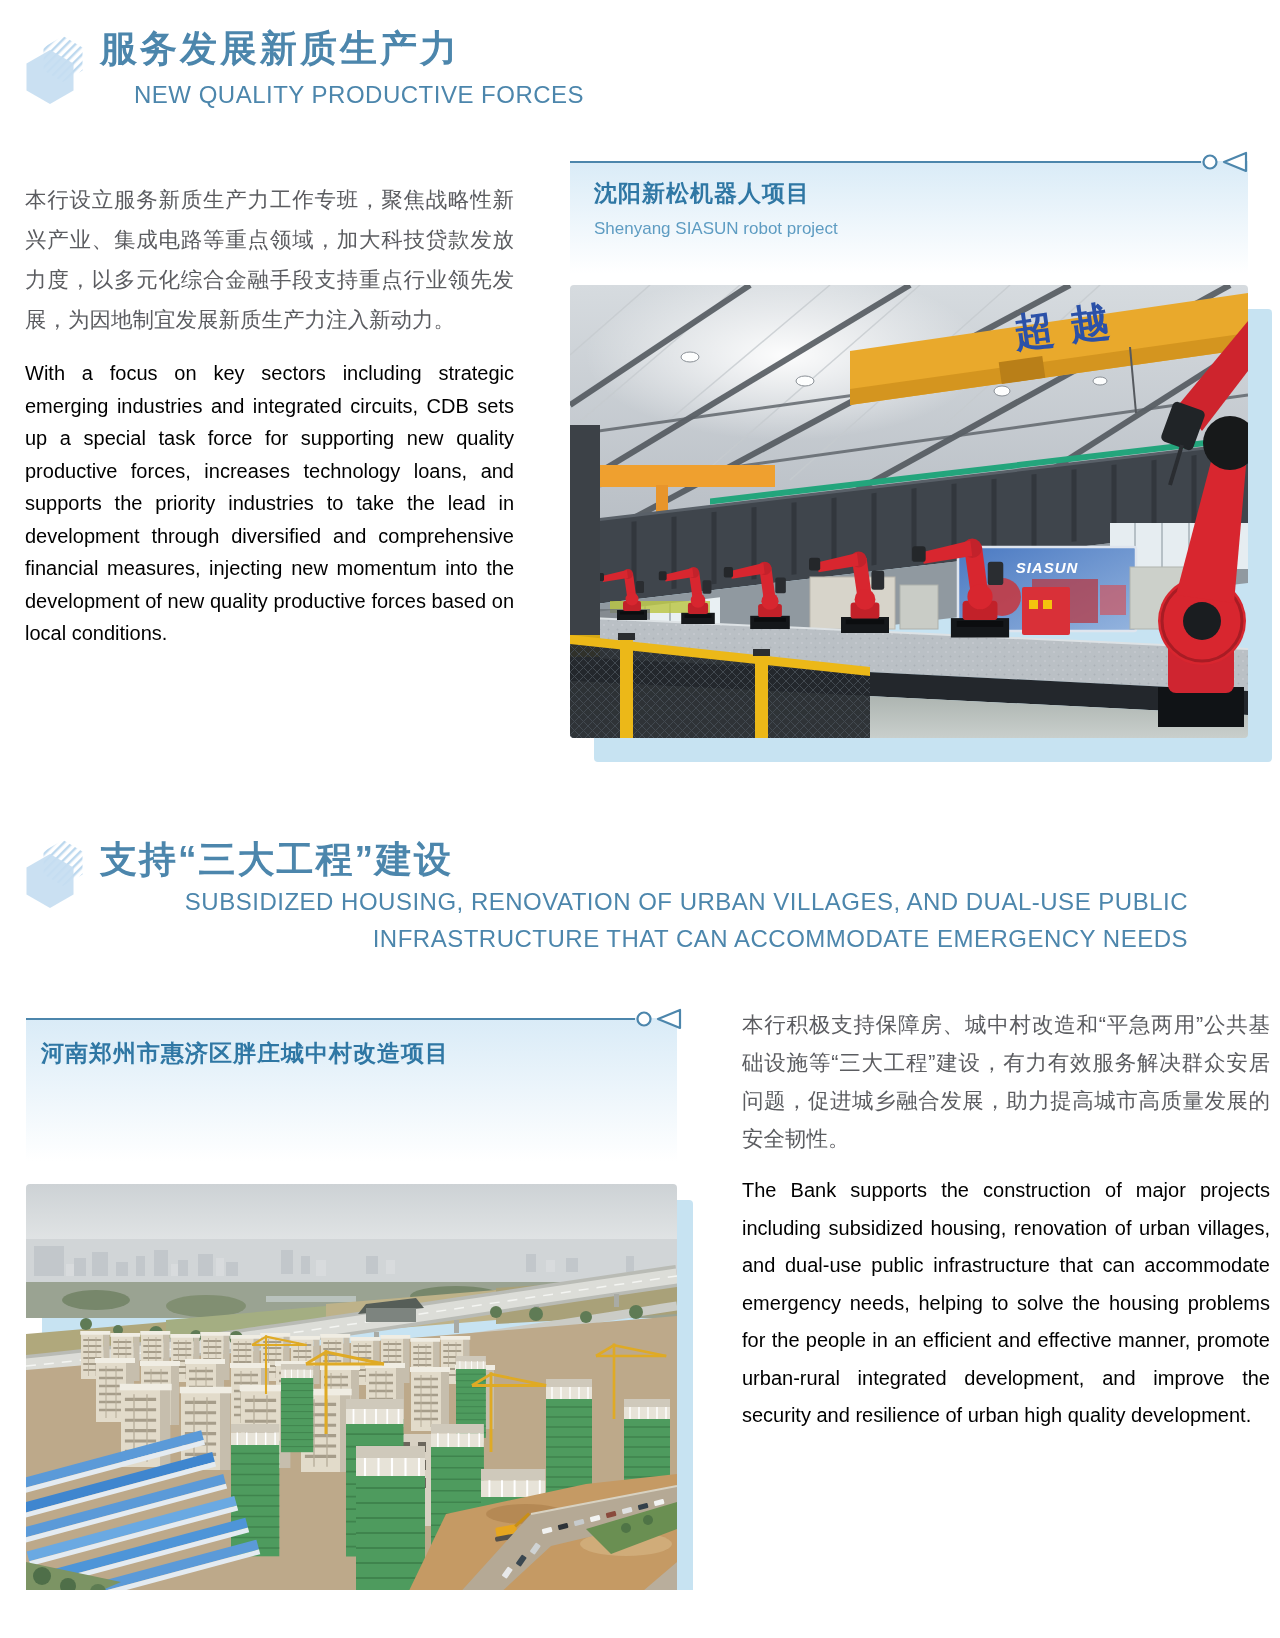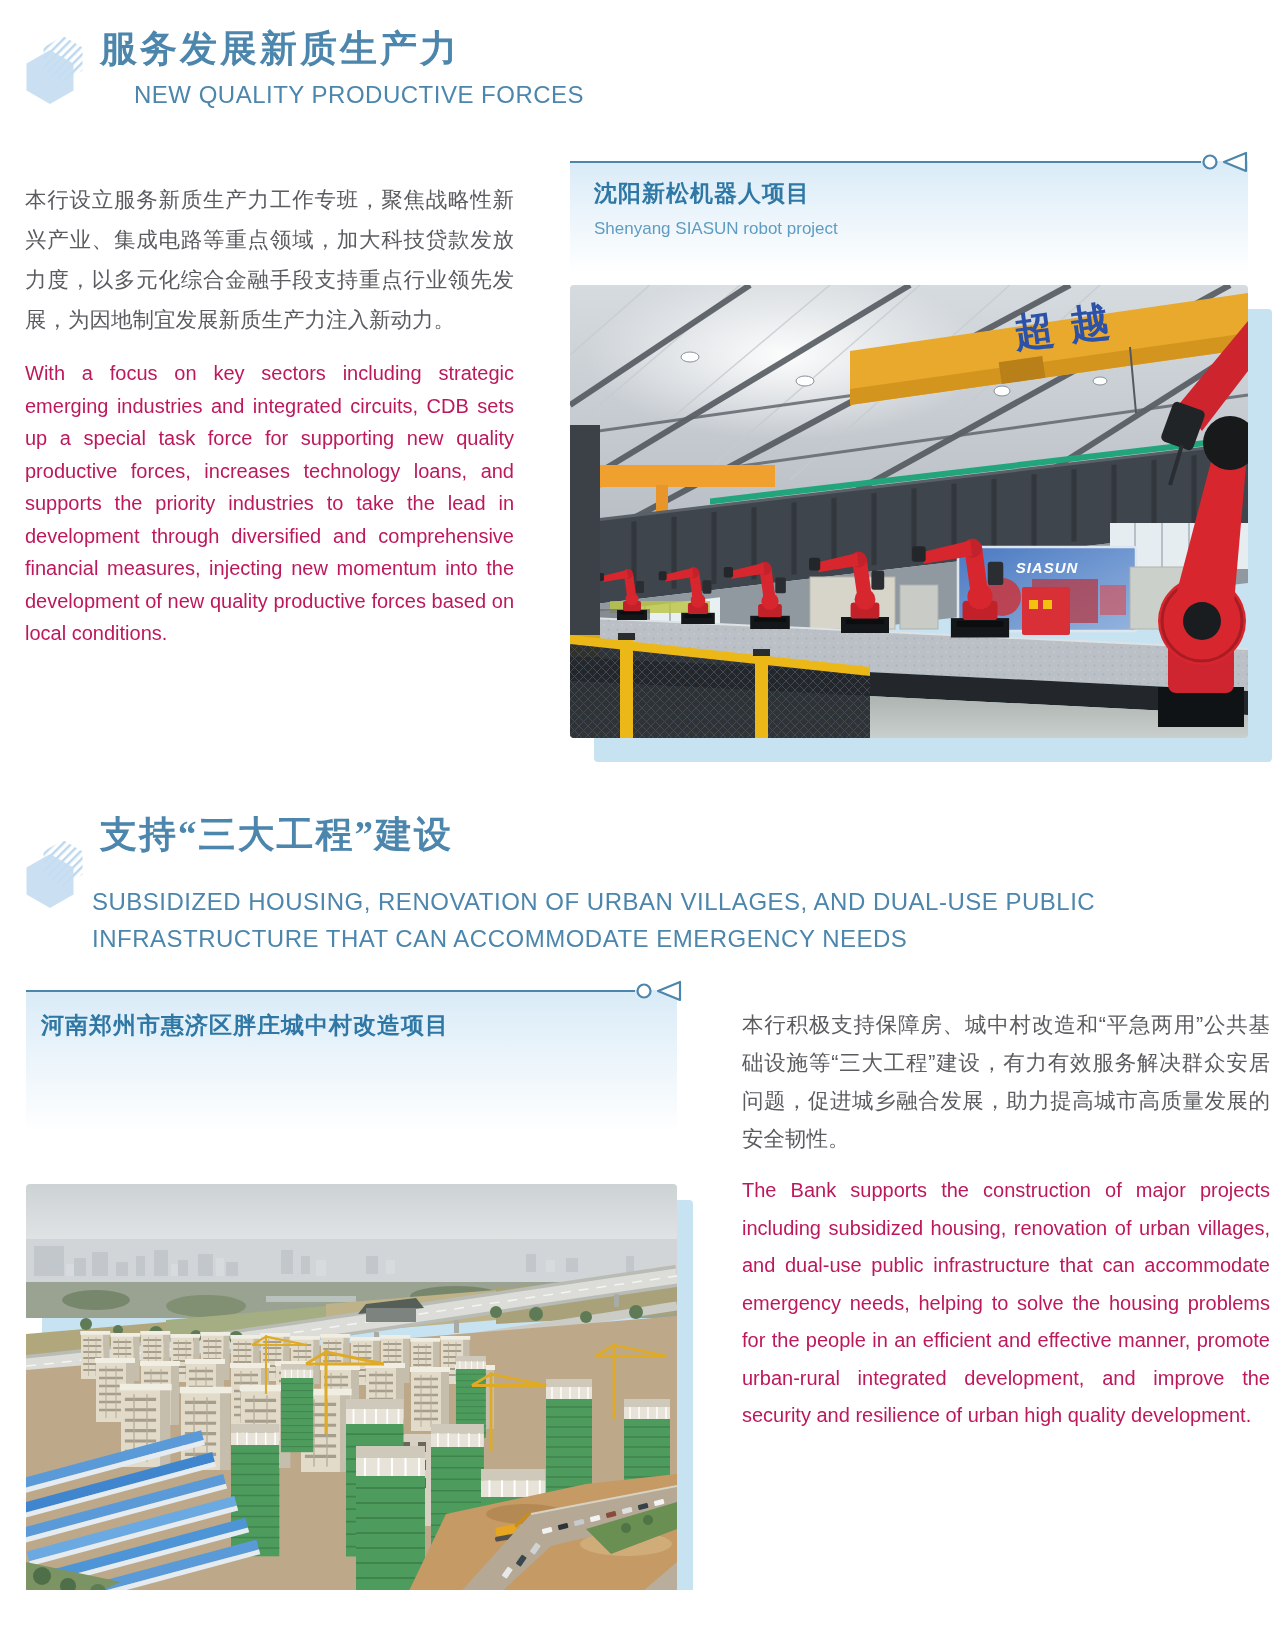--- a/index.html
+++ b/index.html
@@ -4,21 +4,21 @@
 <style>
   html,body{margin:0;padding:0;background:#ffffff;}
   .page{position:relative;width:1280px;height:1590px;background:#ffffff;overflow:hidden;
         font-family:"Liberation Sans","DejaVu Sans",sans-serif;padding-left:8px;}
   .abs{position:absolute;}
   
   .sec-title-zh{font-size:37px;font-weight:bold;color:#4c86ac;letter-spacing:3px;line-height:42px;}
   .sec-title-en{font-size:24px;color:#4c86ac;line-height:37px;letter-spacing:0.5px;}
   
   .para-zh{font-size:21.5px;line-height:40px;color:#5b5c60;text-align:justify;text-justify:inter-ideograph;}
-  .para-en{font-size:20px;line-height:32.5px;color:#be185d;text-align:justify;}
+  .para-en{font-size:20px;line-height:32.5px;color:#000000;text-align:justify;}
   .s2 .para-zh{line-height:38px;}
   .s2 .para-en{line-height:37.5px;}
   
   .cap-card{background:linear-gradient(180deg,#d9ebf7 0%,rgba(255,255,255,0) 92%);}
   .cap-zh{font-size:23px;font-weight:bold;color:#2f77a4;letter-spacing:1px;}
   .cap-en{font-size:17px;color:#5e9cc2;}
   .cap-deco{position:absolute;left:0;top:-10px;overflow:visible;}
   
   .photo{border-radius:4px;overflow:hidden;z-index:2;}
   .photo svg{display:block;}
@@ -241,24 +241,24 @@
         <rect x="183" y="364" width="17" height="7" fill="#2a2d30"></rect>
       </g>
     </svg>
   </div>
 
   <div class="s2">
     <svg class="abs" style="left:22px;top:832px;" width="70" height="76" viewBox="0 0 70 76">
       <polygon points="41,8 60.5,19.5 60.5,42.5 41,54 21.5,42.5 21.5,19.5" fill="url(#hx1)"></polygon>
       <polygon points="28,22 51.5,35.5 51.5,62.5 28,76 4.5,62.5 4.5,35.5" fill="#c5ddf1" opacity="0.92"></polygon>
     </svg>
-    <div class="abs sec-title-zh" style="left:100px;top:814px;letter-spacing:2px;font-family:Liberation Serif, serif;">支持“三大工程”建设</div>
-    <div class="abs sec-title-en" style="left:92px;top:883px;width:1085px;">SUBSIDIZED HOUSING, RENOVATION OF URBAN VILLAGES, AND DUAL-USE PUBLIC INFRASTRUCTURE THAT CAN ACCOMMODATE EMERGENCY NEEDS</div>
-
-    <div class="abs cap-card" style="left:26px;top:990px;width:651px;height:156px;">
+    <div class="abs sec-title-zh" style="left:100px;top:839px;letter-spacing:2px;">支持“三大工程”建设</div>
+    <div class="abs sec-title-en" style="left:103px;top:883px;width:1085px;text-align:right;">SUBSIDIZED HOUSING, RENOVATION OF URBAN VILLAGES, AND DUAL-USE PUBLIC INFRASTRUCTURE THAT CAN ACCOMMODATE EMERGENCY NEEDS</div>
+
+    <div class="abs cap-card" style="left:26px;top:1018px;width:651px;height:156px;">
       <svg class="cap-deco" width="660" height="22" viewBox="0 0 660 22">
         <g stroke="#4c86ac" stroke-width="2.2" fill="#ffffff">
           <line x1="0" y1="11" x2="609" y2="11"></line>
           <circle cx="618" cy="11" r="6.5"></circle>
           <polygon points="632,11 654,2 654,20" stroke-linejoin="round"></polygon>
         </g>
       </svg>
       <div class="abs cap-zh" style="left:15px;top:20px;">河南郑州市惠济区胖庄城中村改造项目</div>
     </div>
 

